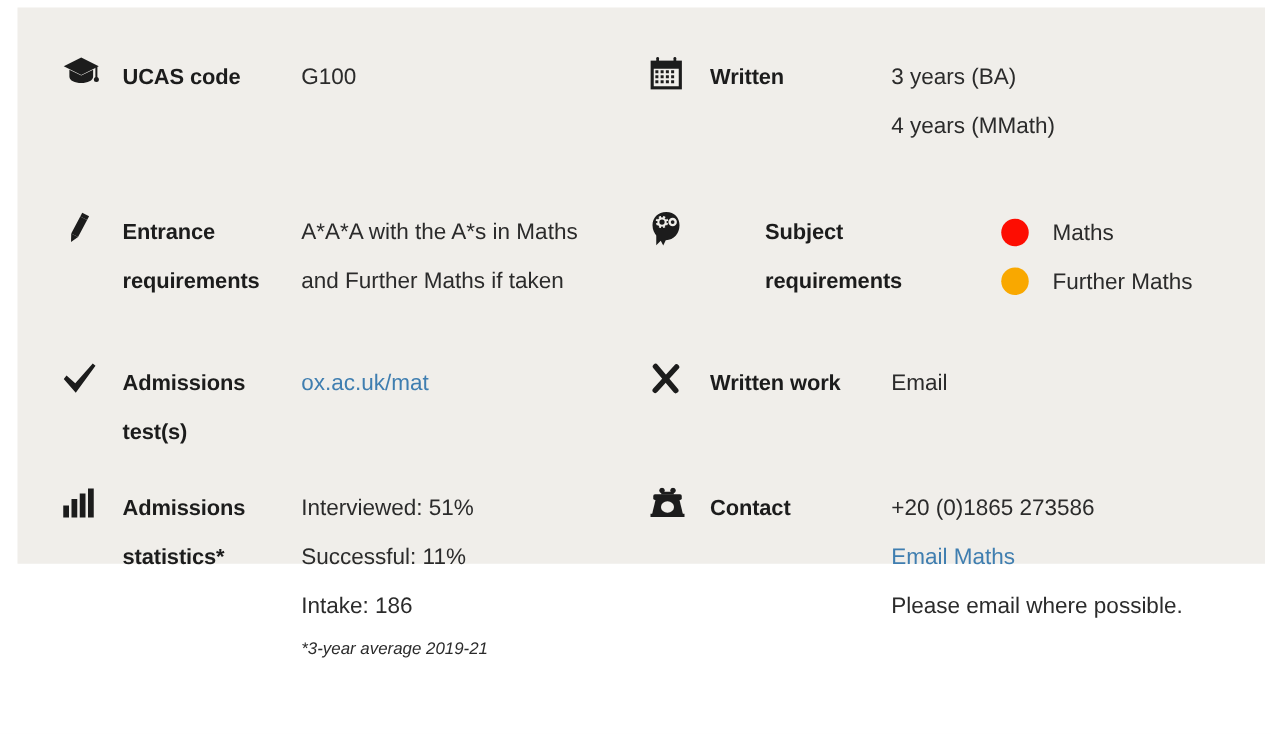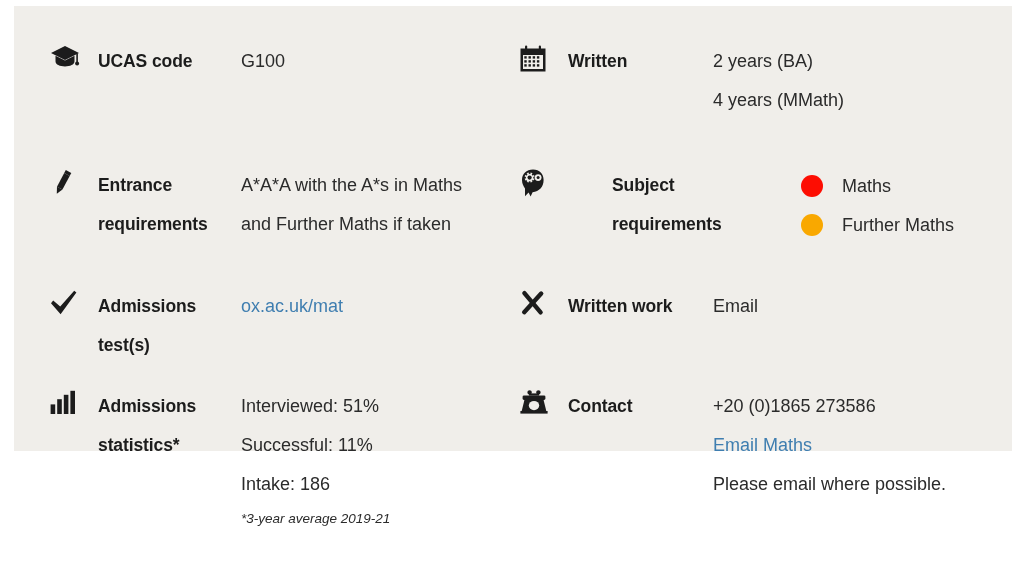--- a/index.html
+++ b/index.html
@@ -147,21 +147,21 @@
             <rect x="16.9" y="15.2" width="2.4" height="2.4"></rect>
             <rect x="4.3" y="19.2" width="2.4" height="2.4"></rect>
             <rect x="8.5" y="19.2" width="2.4" height="2.4"></rect>
             <rect x="12.7" y="19.2" width="2.4" height="2.4"></rect>
             <rect x="16.9" y="19.2" width="2.4" height="2.4"></rect>
           </g>
         </svg>
       </div>
       <div class="label-cell">Written</div>
       <div class="value-cell">
-        <div class="line">2 years (BA)</div>
+        <div class="line">3 years (BA)</div>
         <div class="line">4 years (MMath)</div>
       </div>
     </div>
 
     <div class="fact" id="fact-entrance">
       <div class="icon-cell">
         <svg class="gi" width="25" height="27" viewBox="0 0 25 27" aria-hidden="true">
           <g transform="rotate(28 12.5 13.5)">
             <rect x="9.6" y="1" width="6.2" height="3.4" fill="#1c1c1c"></rect>
             <rect x="9.6" y="4.4" width="6.2" height="15.4" fill="#1c1c1c"></rect>

